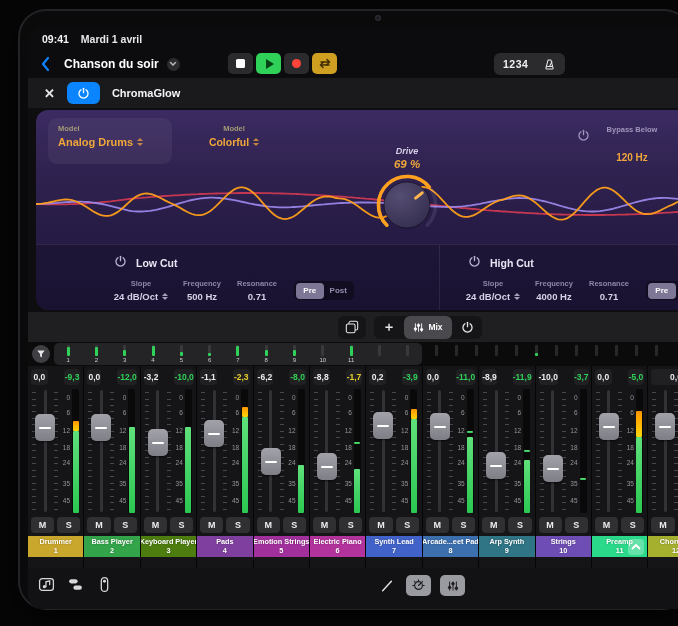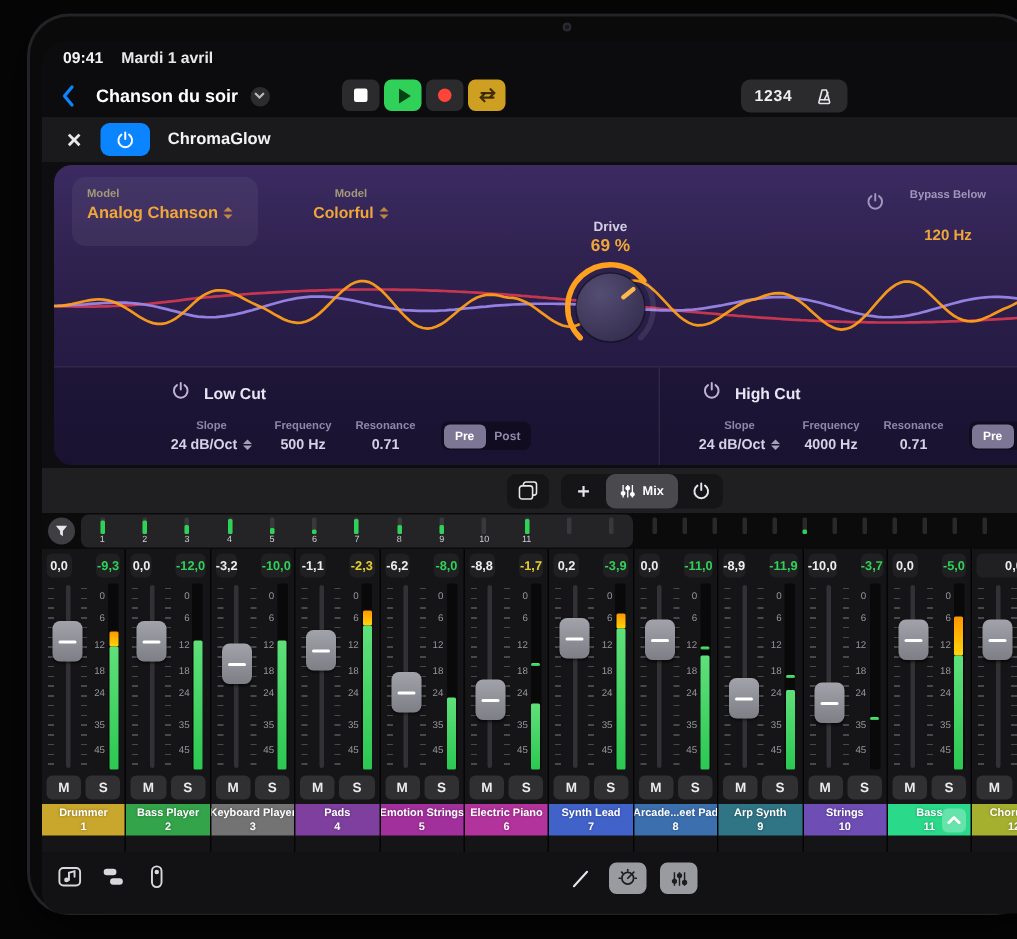--- a/index.html
+++ b/index.html
@@ -58,21 +58,21 @@
   .ud{display:inline-flex;flex-direction:column;gap:1.5px;margin-left:4px;opacity:.75;}
   .ud i{width:0;height:0;border-left:3px solid transparent;border-right:3px solid transparent;}
   .ud .u{border-bottom:3.5px solid currentColor;}
   .ud .d{border-top:3.5px solid currentColor;}
   .byp-pwr{position:absolute;left:541px;top:18px;color:#9f96bb;}
   .byp{position:absolute;left:558px;top:15px;width:76px;text-align:center;}
   .byp .b1{font-size:7.5px;color:#9f96bb;font-weight:600;}
   .byp .b2{font-size:10px;font-weight:bold;color:#efa63a;margin-top:18px;}
   .lvl{position:absolute;left:640px;top:15px;width:70px;text-align:center;}
   #waves{position:absolute;left:0;top:58px;}
-  .drive{position:absolute;left:306px;top:36px;width:130px;text-align:center;}
+  .drive{position:absolute;left:306px;top:36px;width:130px;text-align:center;font-style:italic;}
   .drive .d1{font-size:9px;color:#d6d0e6;font-weight:600;}
   .drive .d2{font-size:11.5px;font-weight:bold;color:#efa63a;margin-top:2px;}
   #knob{display:block;margin:2px auto 0;}
   .cut-row{position:absolute;left:0;right:0;top:134px;bottom:0;display:flex;
     background:rgba(0,0,0,.18);border-top:1px solid rgba(255,255,255,.08);}
   .cut-sec{position:relative;}
   .cut-sec.low{width:419px;}
   .cut-sec.high{flex:1;}
   .cut-div{width:1px;background:rgba(255,255,255,.08);}
   .cut-head{display:flex;align-items:center;gap:9px;color:#bdb4d6;}
@@ -217,21 +217,21 @@
             </svg>
           </span>
         <span class="plg-name">ChromaGlow</span>
       </div>
 
       <div class="panel-wrap">
         <div class="panel">
           <div class="model-box">
             <div class="p-lab">Model</div>
             <div class="p-val">
-                <span>Analog Chanson</span>
+                <span>Analog Drums</span>
                 <span class="ud">
                   <i class="u"></i>
                   <i class="d"></i>
                 </span>
               </div>
           </div>
           <div class="style-box">
             <div class="p-lab">Model</div>
             <div class="p-val">
                 <span>Colorful</span>
@@ -601,21 +601,21 @@
                 <span style="top:110px">45</span>
               </div>
               <div class="meter">
                 <i class="seg g" style="top:38px;height:86px"></i>
               </div>
             </div>
             <div class="ms">
               <div class="msb">M</div>
               <div class="msb">S</div>
             </div>
-            <div class="nm" style="background:#737373">
+            <div class="nm" style="background:#4d7c0f">
               <span class="n1">Keyboard Player</span>
               <span class="n2">3</span>
             </div>
           </div>
           <div class="strip">
             <div class="vals">
               <div class="badge">-1,1</div>
               <div class="badge yl">-2,3</div>
             </div>
             <div class="fad">
@@ -896,21 +896,21 @@
               <div class="meter">
                 <i class="seg y" style="top:22px;height:26px"></i>
                 <i class="seg g" style="top:48px;height:76px"></i>
               </div>
             </div>
             <div class="ms">
               <div class="msb">M</div>
               <div class="msb">S</div>
             </div>
             <div class="nm" style="background:#2bd98a">
-              <span class="n1">Bass</span>
+              <span class="n1">Preamp</span>
               <span class="n2">11</span>
               <div class="exp">
                 <svg width="10" height="7" viewBox="0 0 10 7" fill="none" stroke="#fff" stroke-width="1.8" stroke-linecap="round" stroke-linejoin="round">
                   <path d="M1.5 5.5 L5 2 L8.5 5.5"></path>
                 </svg>
               </div>
             </div>
           </div>
           <div class="strip">
             <div class="vals">

